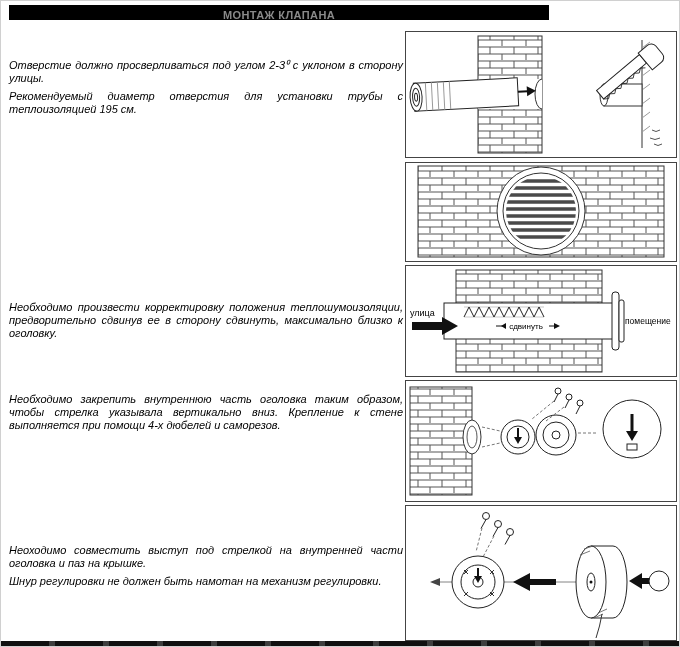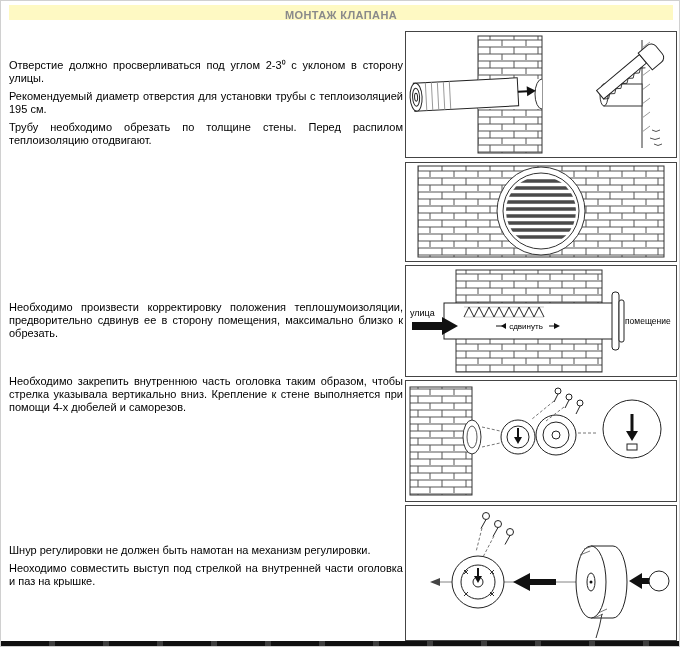--- a/index.html
+++ b/index.html
@@ -3,36 +3,36 @@
 <meta charset="utf-8">
 <style>
   * { margin:0; padding:0; box-sizing:border-box; }
   html,body { background:#fff; }
   body { font-family:"Liberation Sans", sans-serif; }
   .page {
     position:relative; width:680px; height:647px;
     background:#fff; border:1px solid #d0d0d0; overflow:hidden;
   }
   .header-bar {
-    position:absolute; left:8px; top:4px; width:664px; height:15px;
-    background:#fef9c3; text-align:center;
+    position:absolute; left:8px; top:4px; width:540px; height:15px;
+    background:#000000; text-align:center;
   }
   .header-bar span {
     font-size:11px; font-weight:bold; color:#8a8a8a;
     letter-spacing:.4px; line-height:15px;
   }
   .text-block {
     position:absolute; left:8px; width:394px;
     font-size:11px; line-height:13px; color:#000;
   }
-  .text-block p { text-align:justify; margin-bottom:5px; }
+  .text-block p { text-align:justify; margin-bottom:5px;font-style:italic; }
   .tb1 { top:58px; }
   .tb2 { top:188px; }
   .tb3 { top:300px; }
-  .tb4 { top:374px; }
+  .tb4 { top:392px; }
   .tb5 { top:543px; }
   .panel {
     position:absolute; left:404px; width:272px;
     background:#fff; border:1px solid #444;
   }
   .p1 { top:30px;  height:127px; }
   .p2 { top:161px; height:100px; }
   .p3 { top:264px; height:112px; }
   .p4 { top:379px; height:122px; }
   .p5 { top:504px; height:136px; }
@@ -48,35 +48,34 @@
 
 <div class="page">
 
   <div class="header-bar">
     <span>МОНТАЖ КЛАПАНА</span>
   </div>
 
   <div class="text-block tb1">
     <p>Отверстие должно просверливаться под углом 2-3⁰ с уклоном в сторону улицы.</p>
     <p>Рекомендуемый диаметр отверстия для установки трубы с теплоизоляцией 195 см.</p>
-    <p>Трубу необходимо обрезать по толщине стены. Перед распилом теплоизоляцию отодвигают.</p>
   </div>
 
 
   <div class="text-block tb3">
-    <p>Необходимо произвести корректировку положения теплошумоизоляции, предворительно сдвинув ее в сторону помещения, максимально близко к обрезать.</p>
+    <p>Необходимо произвести корректировку положения теплошумоизоляции, предворительно сдвинув ее в сторону сдвинуть, максимально близко к оголовку.</p>
   </div>
 
   <div class="text-block tb4">
     <p>Необходимо закрепить внутреннюю часть оголовка таким образом, чтобы стрелка указывала вертикально вниз. Крепление к стене выполняется при помощи 4-х дюбелей и саморезов.</p>
   </div>
 
   <div class="text-block tb5">
+    <p>Неоходимо совместить выступ под стрелкой на внутренней части оголовка и паз на крышке.</p>
     <p>Шнур регулировки не должен быть намотан на механизм регулировки.</p>
-    <p>Неоходимо совместить выступ под стрелкой на внутренней части оголовка и паз на крышке.</p>
   </div>
 
   <div class="panel p1">
     <svg viewBox="0 0 270 125">
       <defs>
         <pattern id="br1" width="24" height="14" patternUnits="userSpaceOnUse">
           <rect width="24" height="14" fill="#fff"></rect>
           <path d="M0 1H24 M0 8H24 M12 1V8 M0 8V15 M24 8V15" stroke="#555" stroke-width="1" fill="none"></path>
         </pattern>
       </defs>

